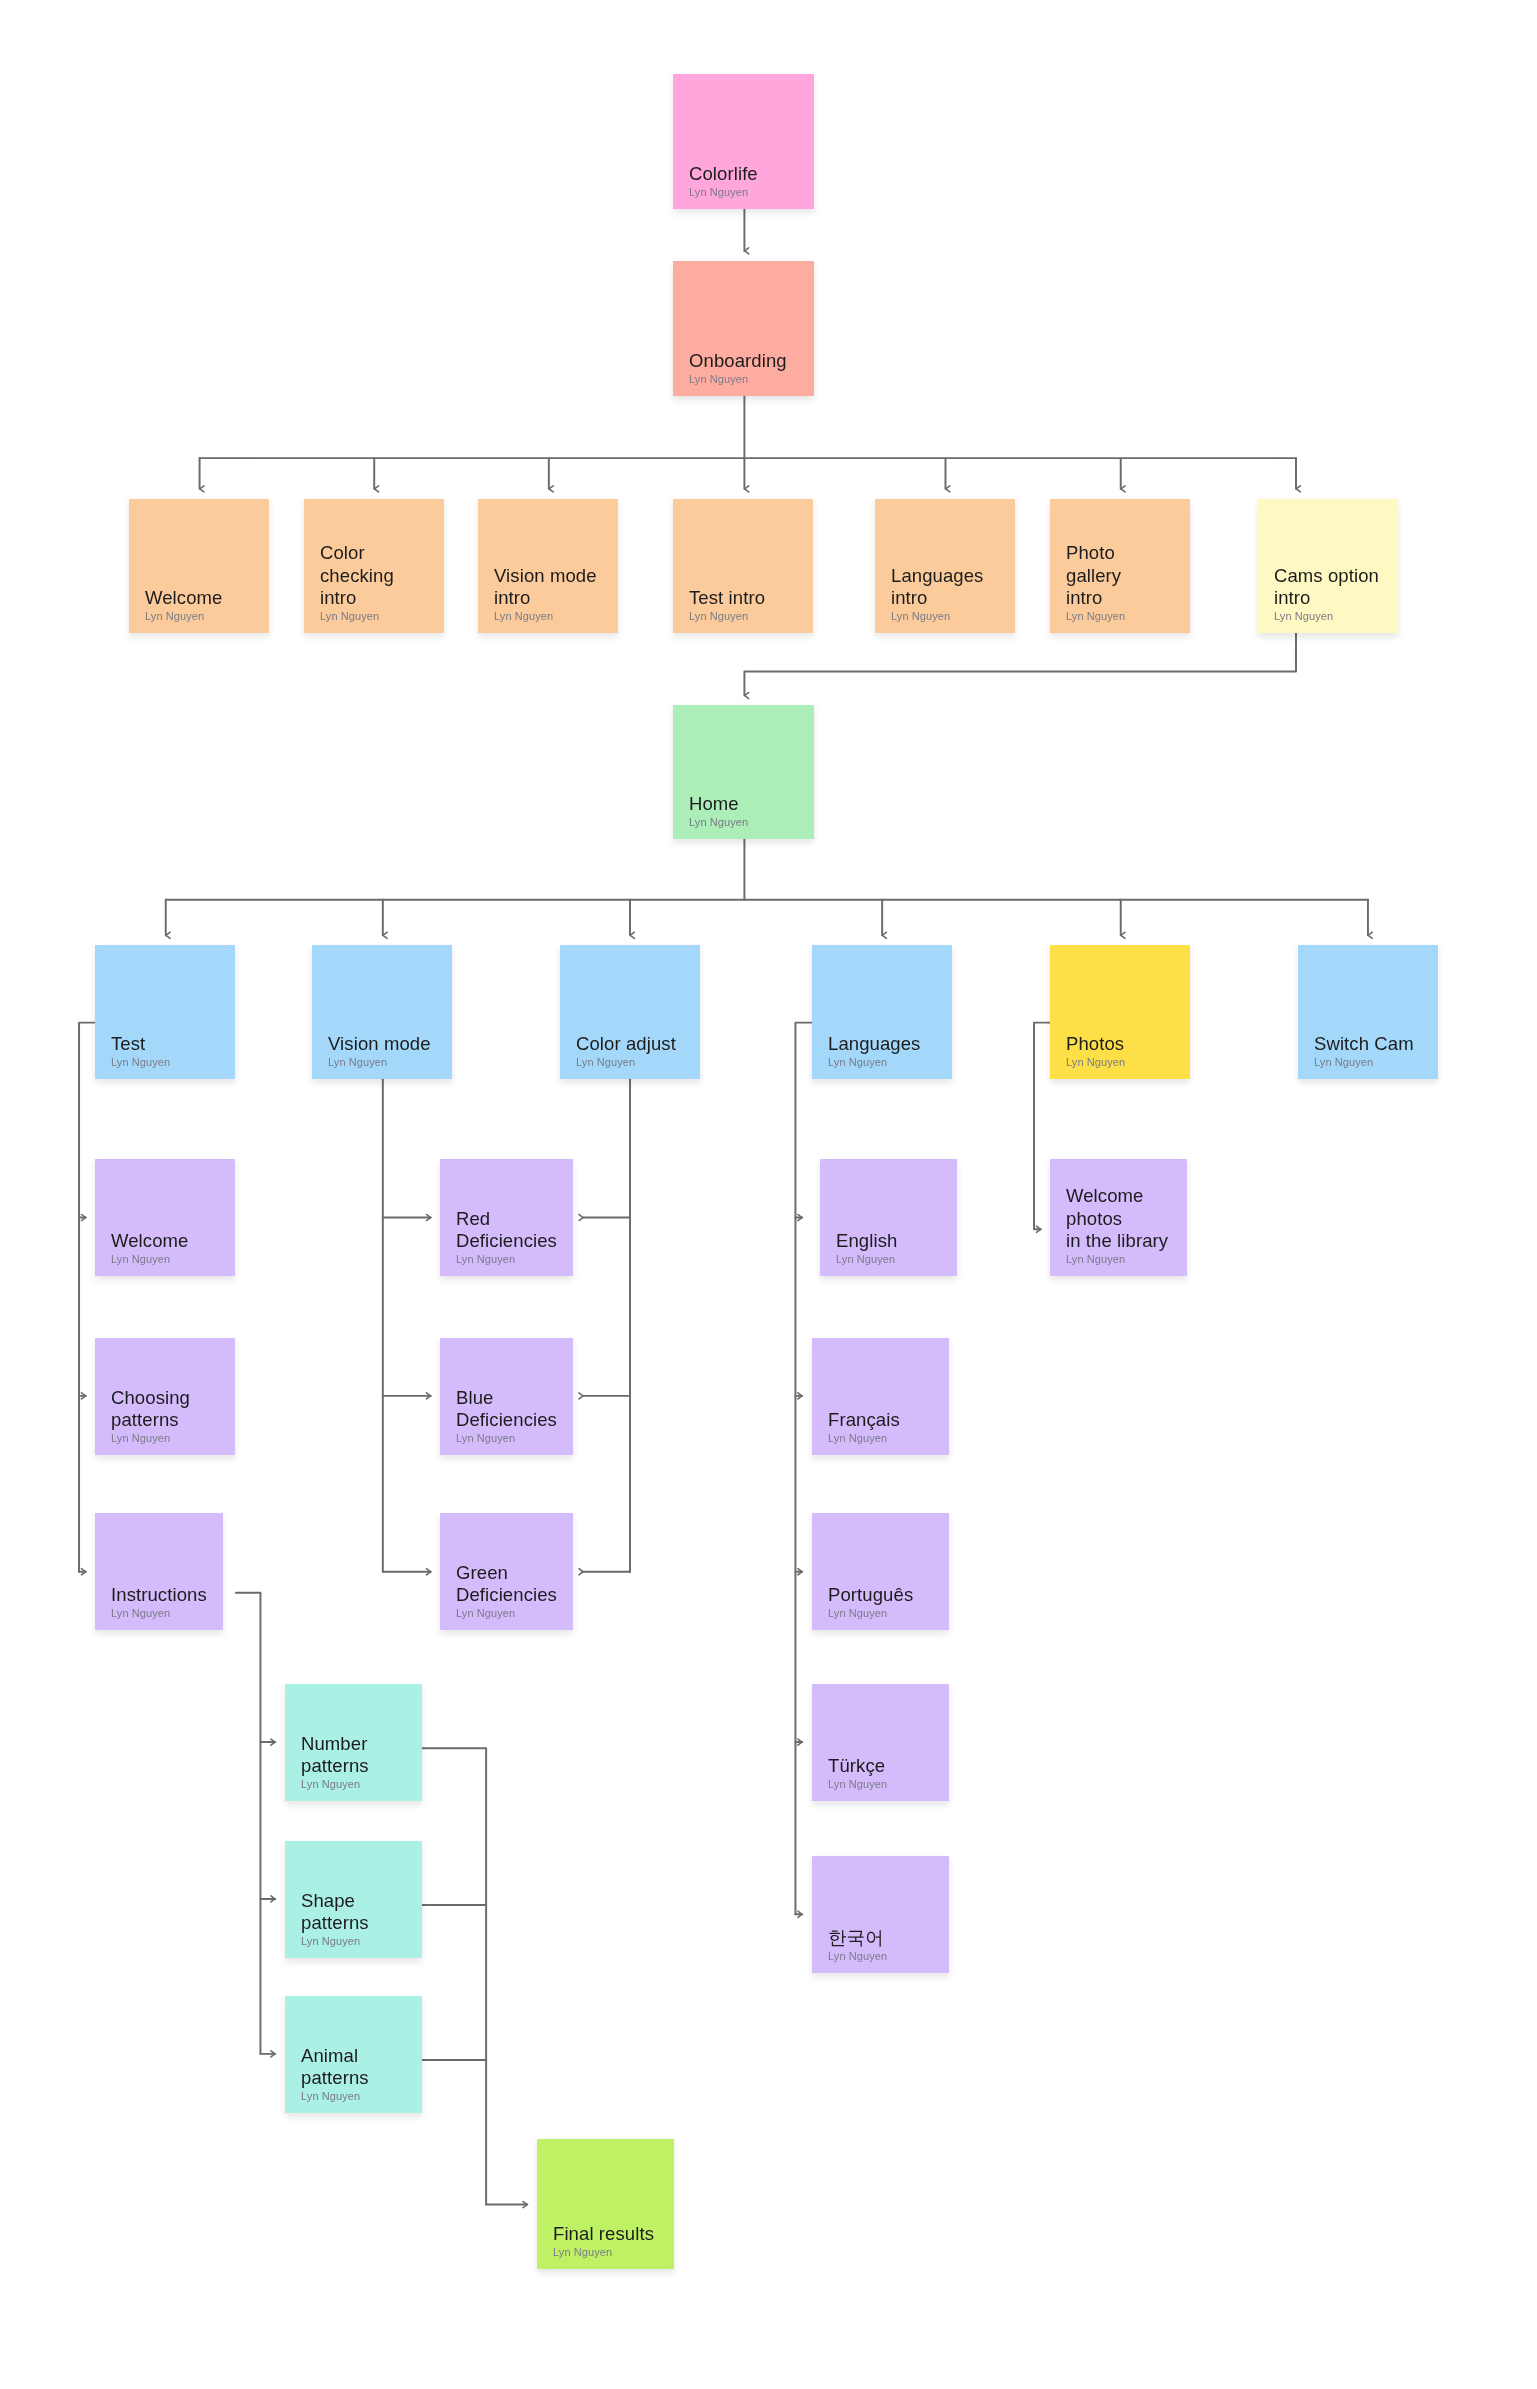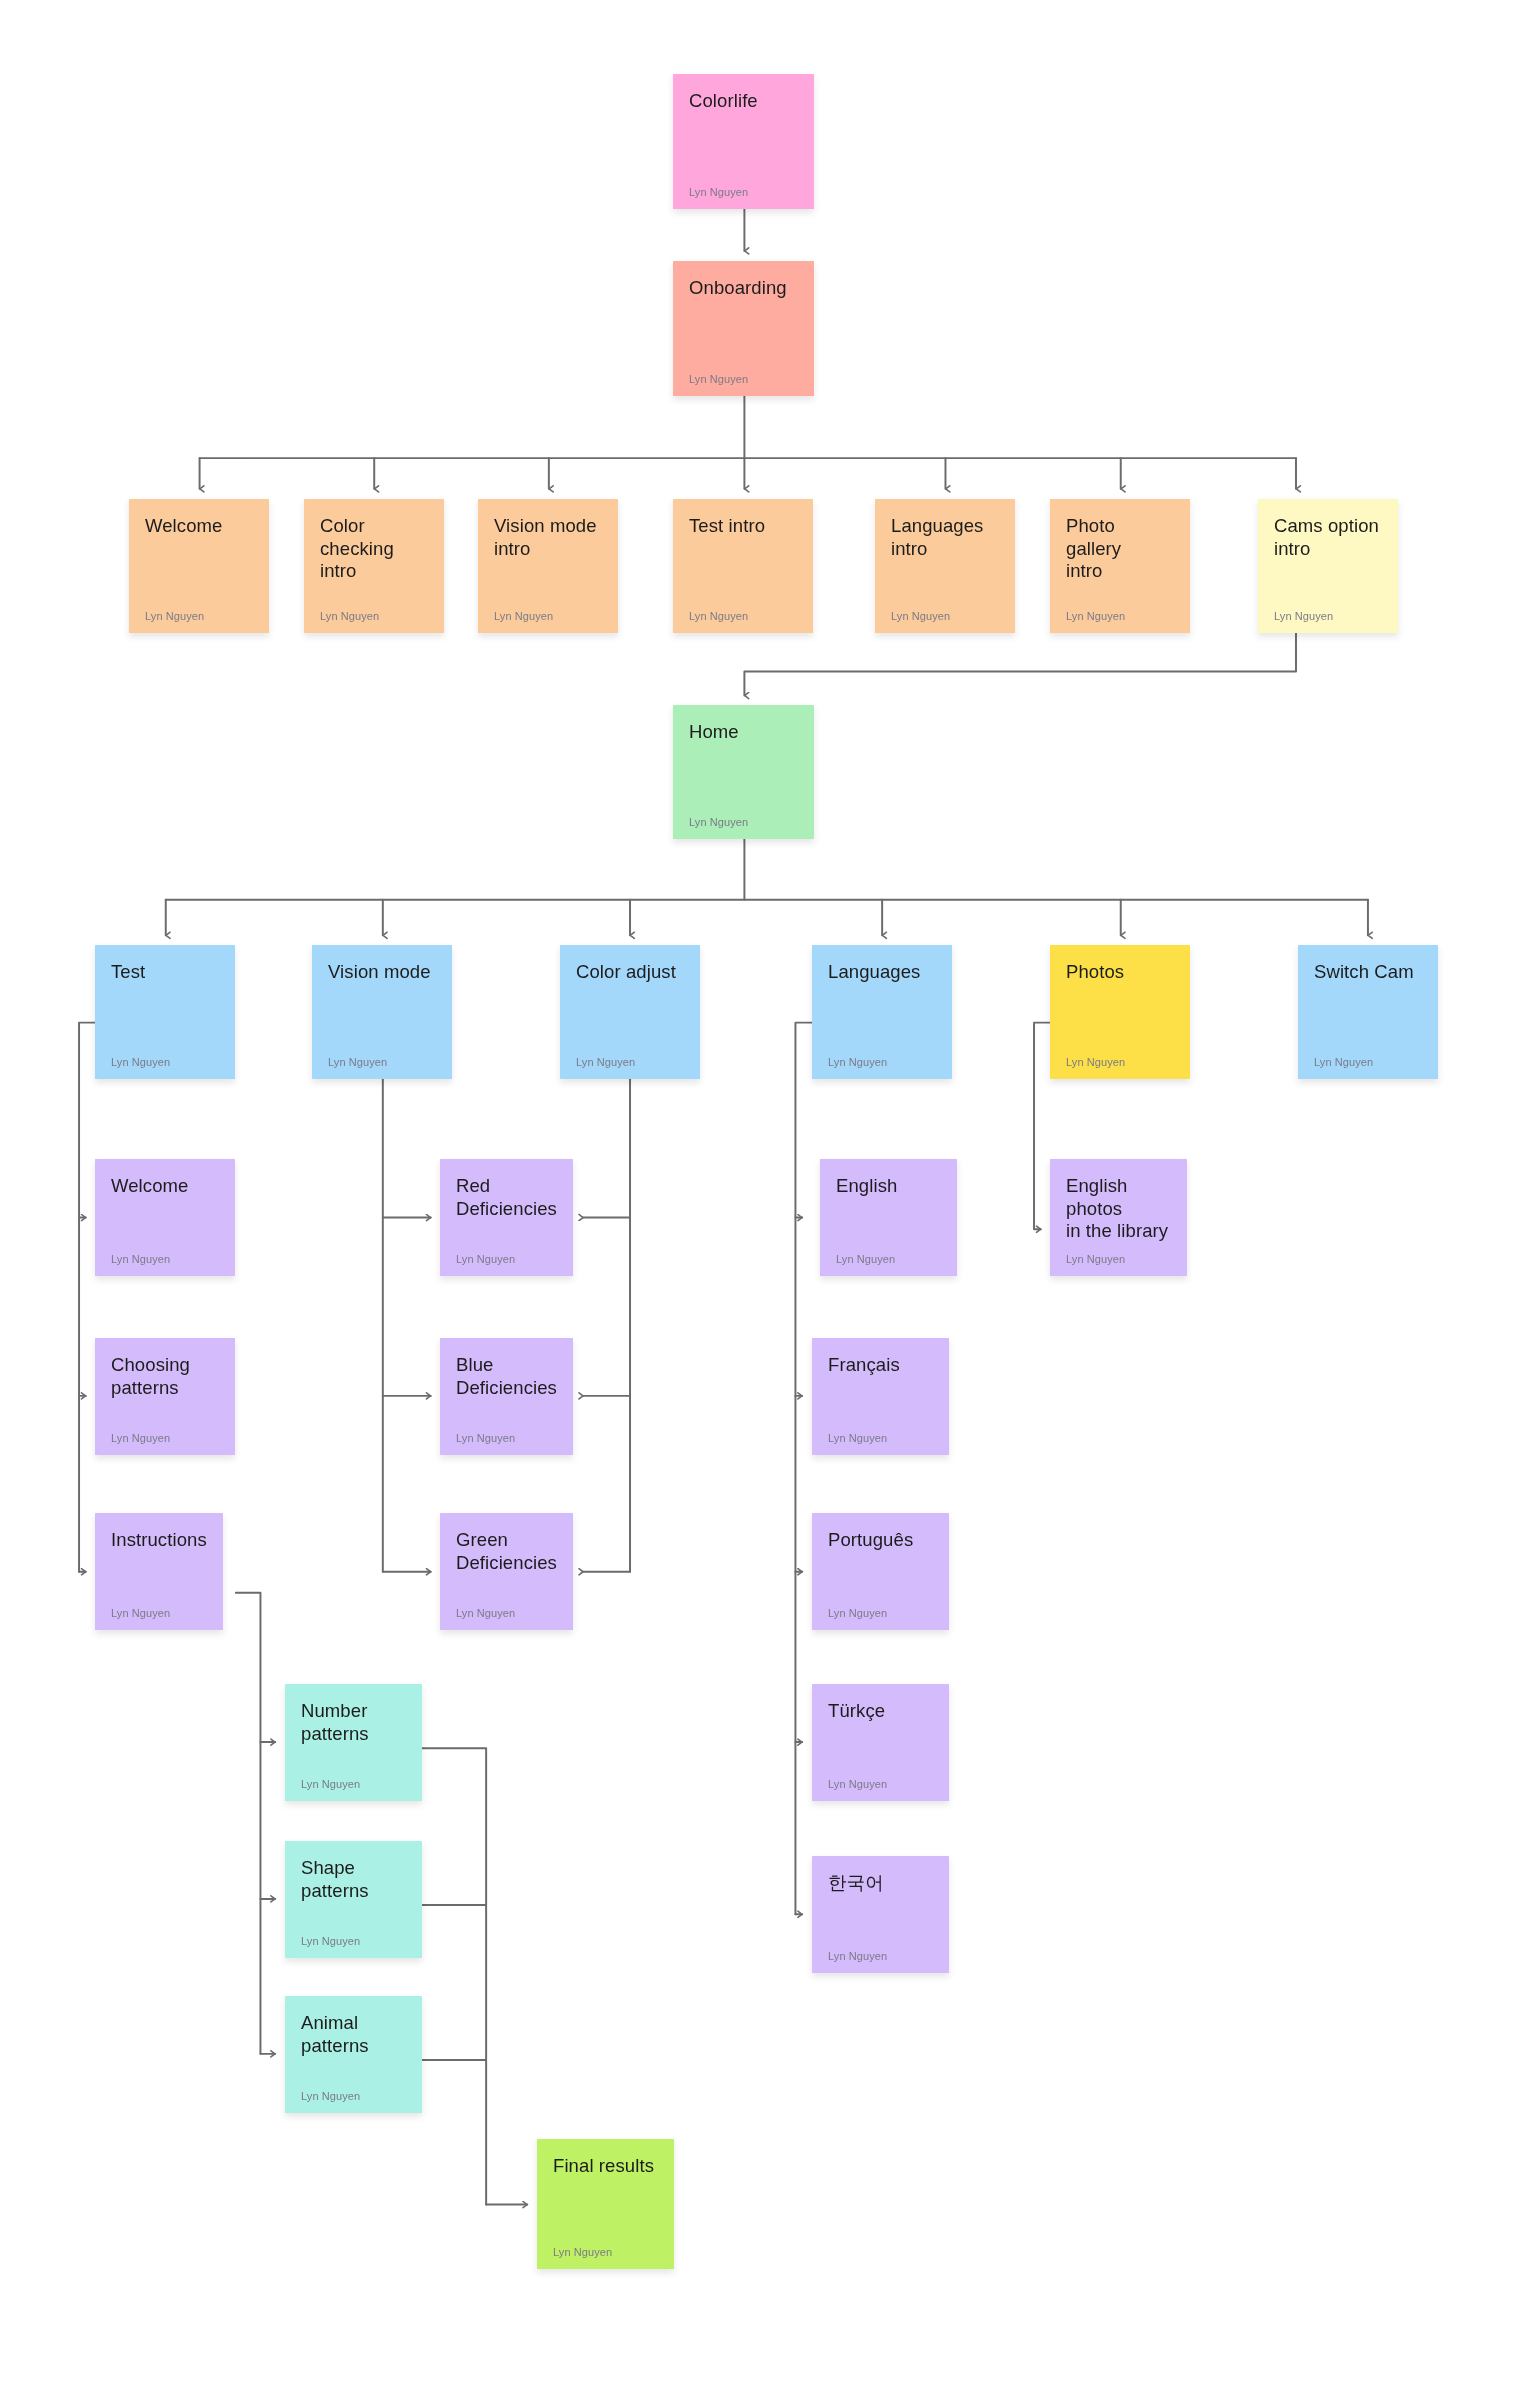--- a/index.html
+++ b/index.html
@@ -25,21 +25,21 @@
     width: 1538px;
     height: 2389px;
     pointer-events: none;
   }
   .card {
     position: absolute;
     box-sizing: border-box;
     padding: 16px 16px 11px 16px;
     display: flex;
     flex-direction: column;
-    justify-content: space-between;
+    justify-content: flex-end;
     box-shadow: 0 3.1px 7.4px rgba(0,0,0,0.10);
     border-radius: 0.6px;
   }
   .card-title {
     font-size: 18.5px;
     line-height: 1.22;
     color: #1c1c1c;
     letter-spacing: 0.1px;
     word-wrap: break-word;
     white-space: pre-line;
@@ -247,21 +247,21 @@
       </div>
       <div class="card" style="left: 812px; top: 1684px; width: 137px; height: 117px; background: rgb(212, 187, 252);">
         <div class="card-title">Türkçe</div>
         <div class="card-author">Lyn Nguyen</div>
       </div>
       <div class="card" style="left: 812px; top: 1856px; width: 137px; height: 117px; background: rgb(212, 187, 252);">
         <div class="card-title">한국어</div>
         <div class="card-author">Lyn Nguyen</div>
       </div>
       <div class="card" style="left: 1050px; top: 1159px; width: 137px; height: 117px; background: rgb(212, 187, 252);">
-        <div class="card-title">English photos
+        <div class="card-title">Welcome photos
 in the library</div>
         <div class="card-author">Lyn Nguyen</div>
       </div>
       <div class="card" style="left: 537px; top: 2139px; width: 137px; height: 130px; background: #bef264;">
         <div class="card-title">Final results</div>
         <div class="card-author">Lyn Nguyen</div>
       </div>
     </div>
 </div>
 

